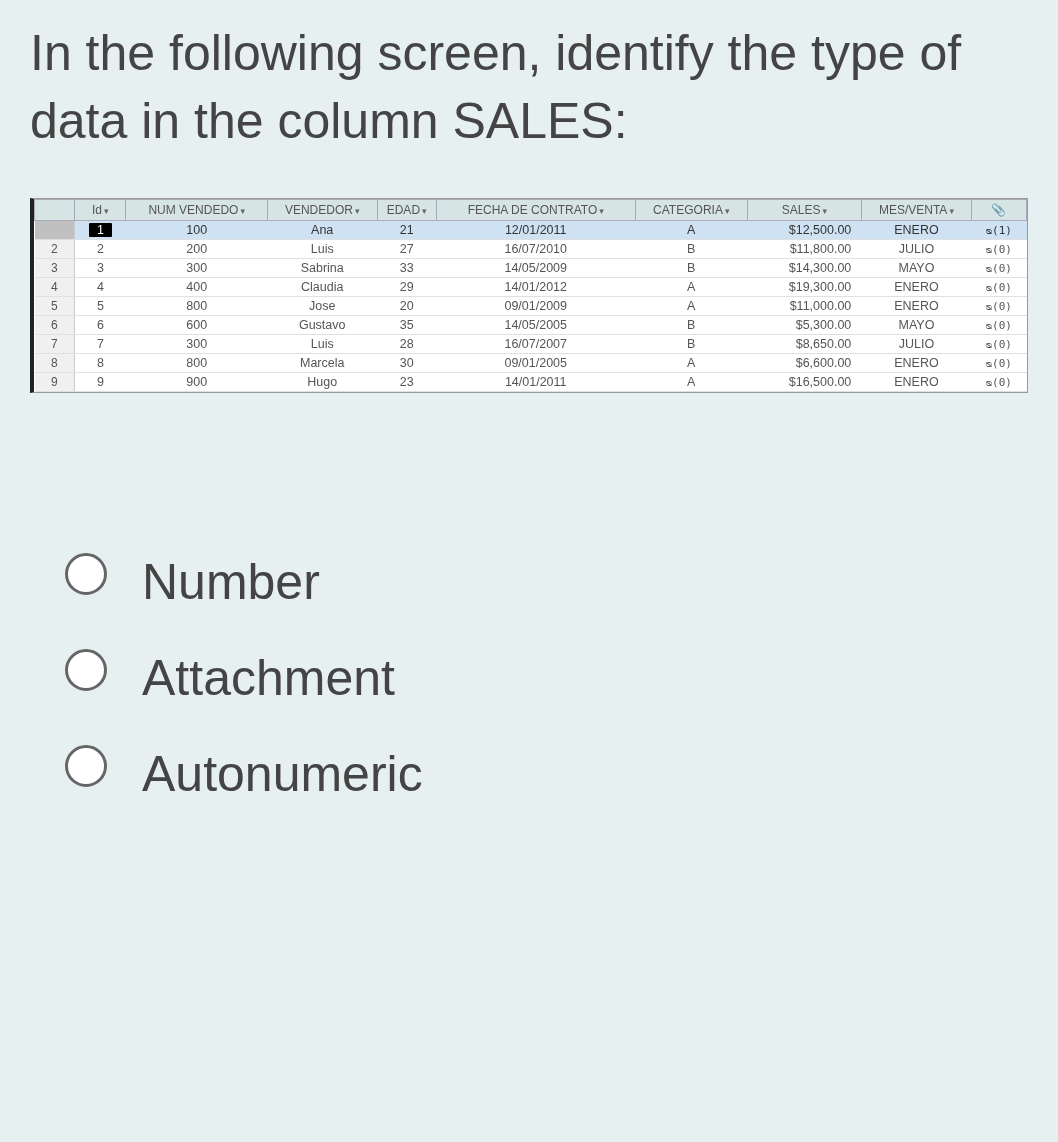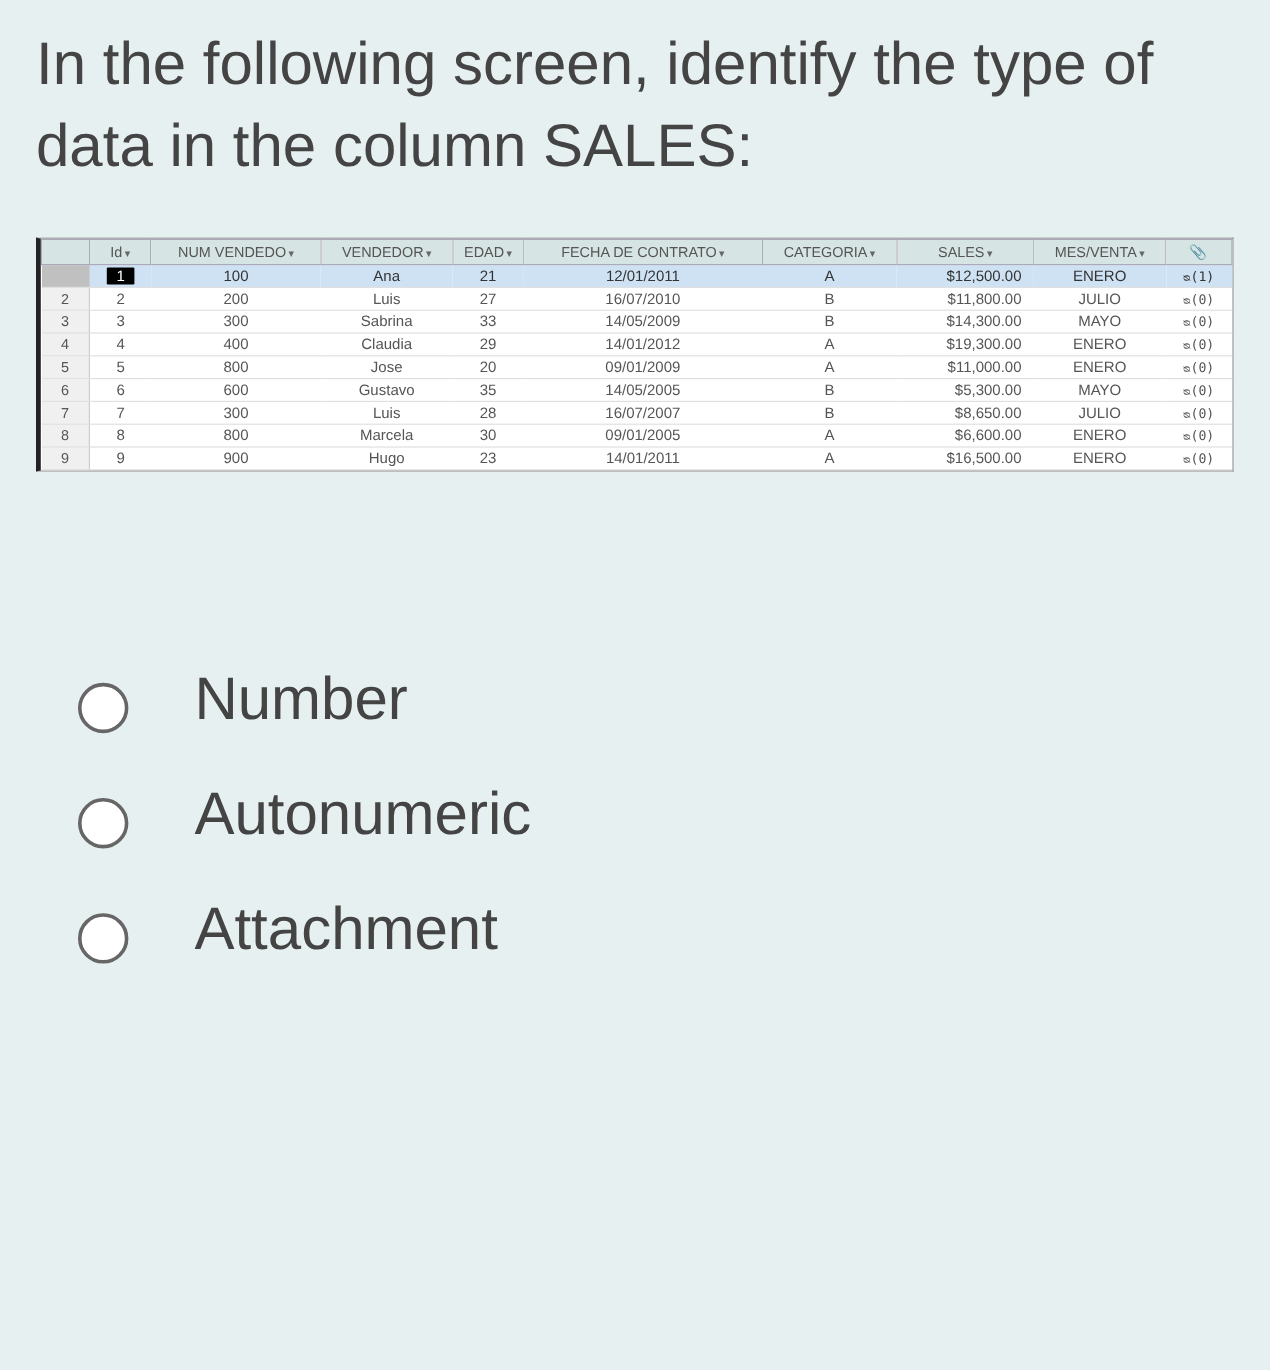--- a/index.html
+++ b/index.html
@@ -89,22 +89,22 @@
   }
 
   .options {
     display: flex;
     flex-direction: column;
     gap: 38px;
     padding-left: 35px;
   }
   .option {
     display: flex;
-    align-items: flex-end;
-    gap: 55px;
+    align-items: flex-start;
+    gap: 35px;
   }
   .radio {
     width: 42px;
     height: 42px;
     border: 3px solid #666;
     border-radius: 50%;
     flex-shrink: 0;
     background: #fff;
   }
   .option-label {
@@ -246,19 +246,19 @@
   </table>
 </div>
 
 <div class="options">
   <div class="option">
     <div class="radio"></div>
     <div class="option-label">Number</div>
   </div>
   <div class="option">
     <div class="radio"></div>
-    <div class="option-label">Autonumeric</div>
+    <div class="option-label">Attachment</div>
   </div>
   <div class="option">
     <div class="radio"></div>
-    <div class="option-label">Attachment</div>
+    <div class="option-label">Autonumeric</div>
   </div>
 </div>
 
 </body></html>

